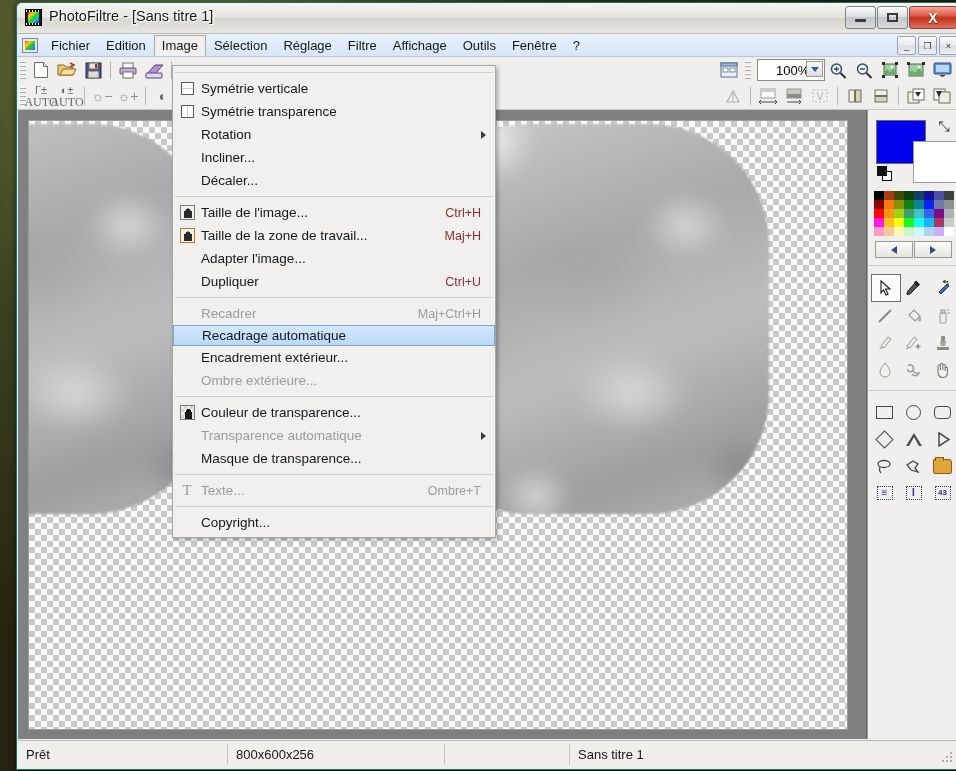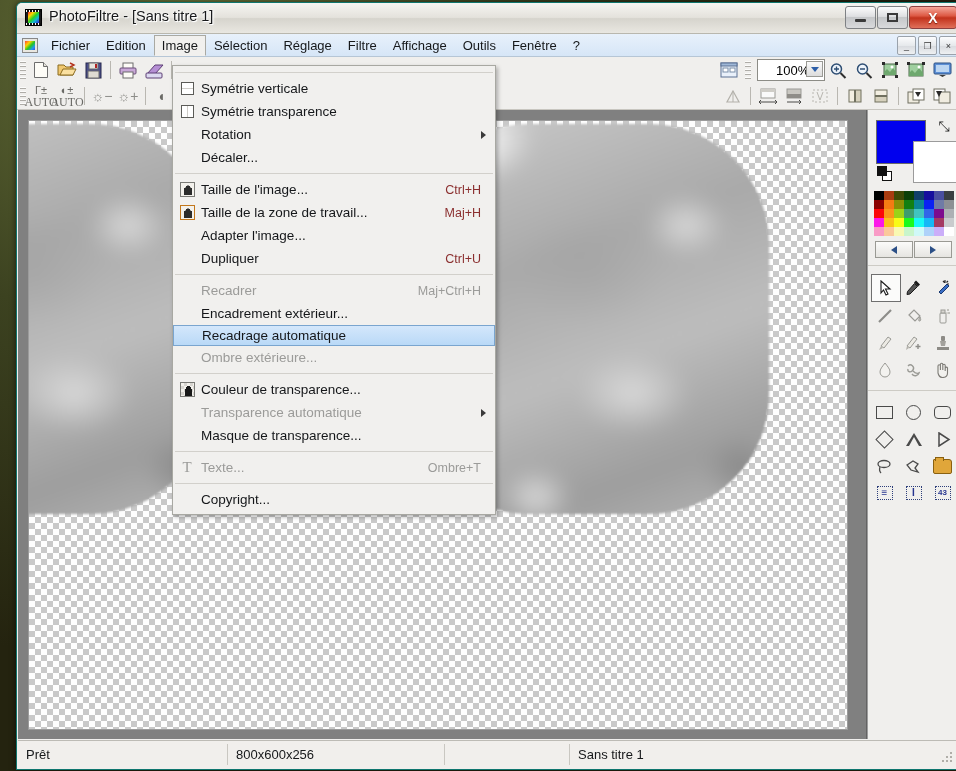--- a/index.html
+++ b/index.html
@@ -760,20 +760,24 @@
         </div>
         <div class="lbl">Symétrie transparence</div>
       </div>
       <div class="mrow">
         <div class="ic"></div>
         <div class="lbl">Rotation</div>
         <div class="sub"></div>
       </div>
       <div class="mrow">
         <div class="ic"></div>
+        <div class="lbl">Incliner...</div>
+      </div>
+      <div class="mrow">
+        <div class="ic"></div>
         <div class="lbl">Décaler...</div>
       </div>
       <div class="msep"></div>
       <div class="mrow">
         <div class="ic">
           <div class="mi-img"></div>
         </div>
         <div class="lbl">Taille de l'image...</div>
         <div class="acc">Ctrl+H</div>
       </div>
@@ -792,27 +796,27 @@
         <div class="ic"></div>
         <div class="lbl">Dupliquer</div>
         <div class="acc">Ctrl+U</div>
       </div>
       <div class="msep"></div>
       <div class="mrow disabled">
         <div class="ic"></div>
         <div class="lbl">Recadrer</div>
         <div class="acc">Maj+Ctrl+H</div>
       </div>
+      <div class="mrow hl">
+        <div class="ic"></div>
+        <div class="lbl">Recadrage automatique</div>
+      </div>
       <div class="mrow">
         <div class="ic"></div>
         <div class="lbl">Encadrement extérieur...</div>
-      </div>
-      <div class="mrow hl">
-        <div class="ic"></div>
-        <div class="lbl">Recadrage automatique</div>
       </div>
       <div class="mrow disabled">
         <div class="ic"></div>
         <div class="lbl">Ombre extérieure...</div>
       </div>
       <div class="msep"></div>
       <div class="mrow">
         <div class="ic">
           <div class="mi-tr"></div>
         </div>

